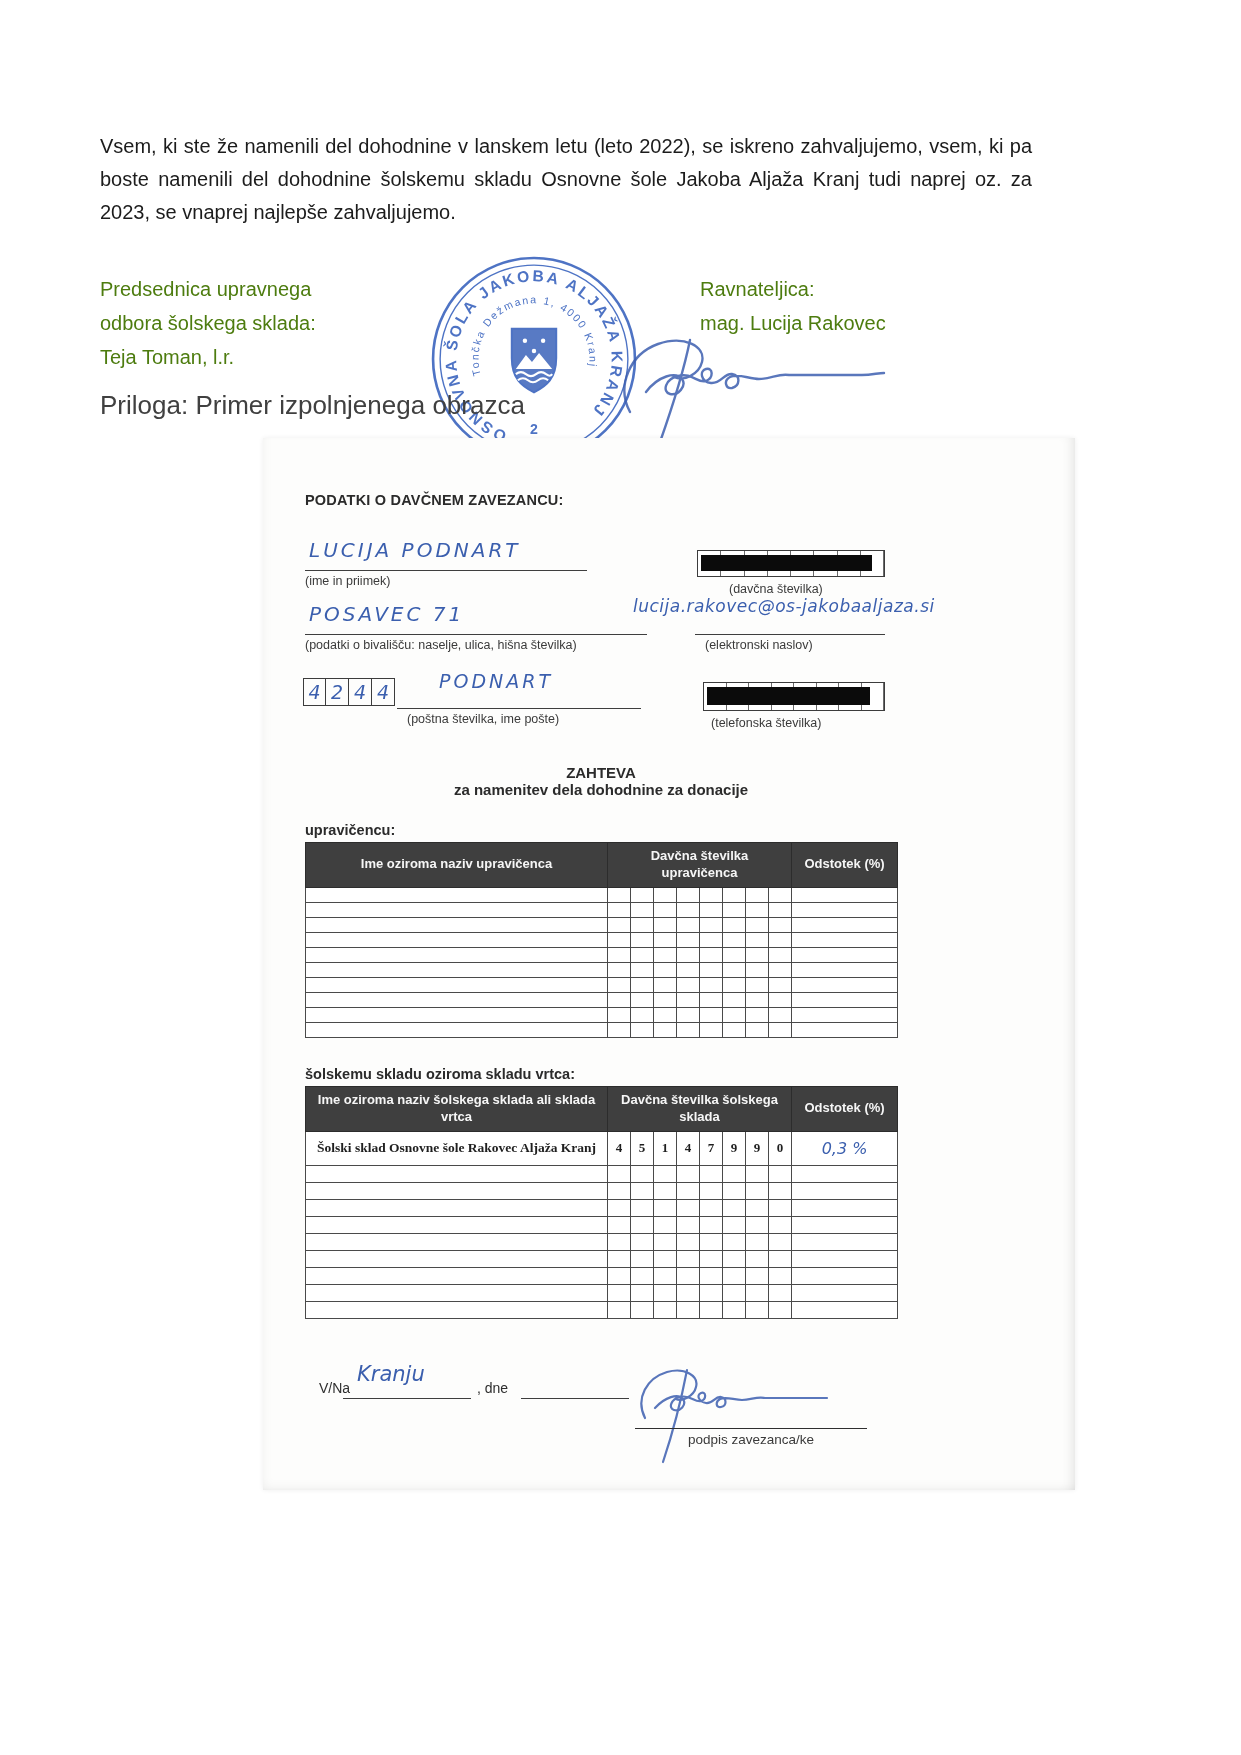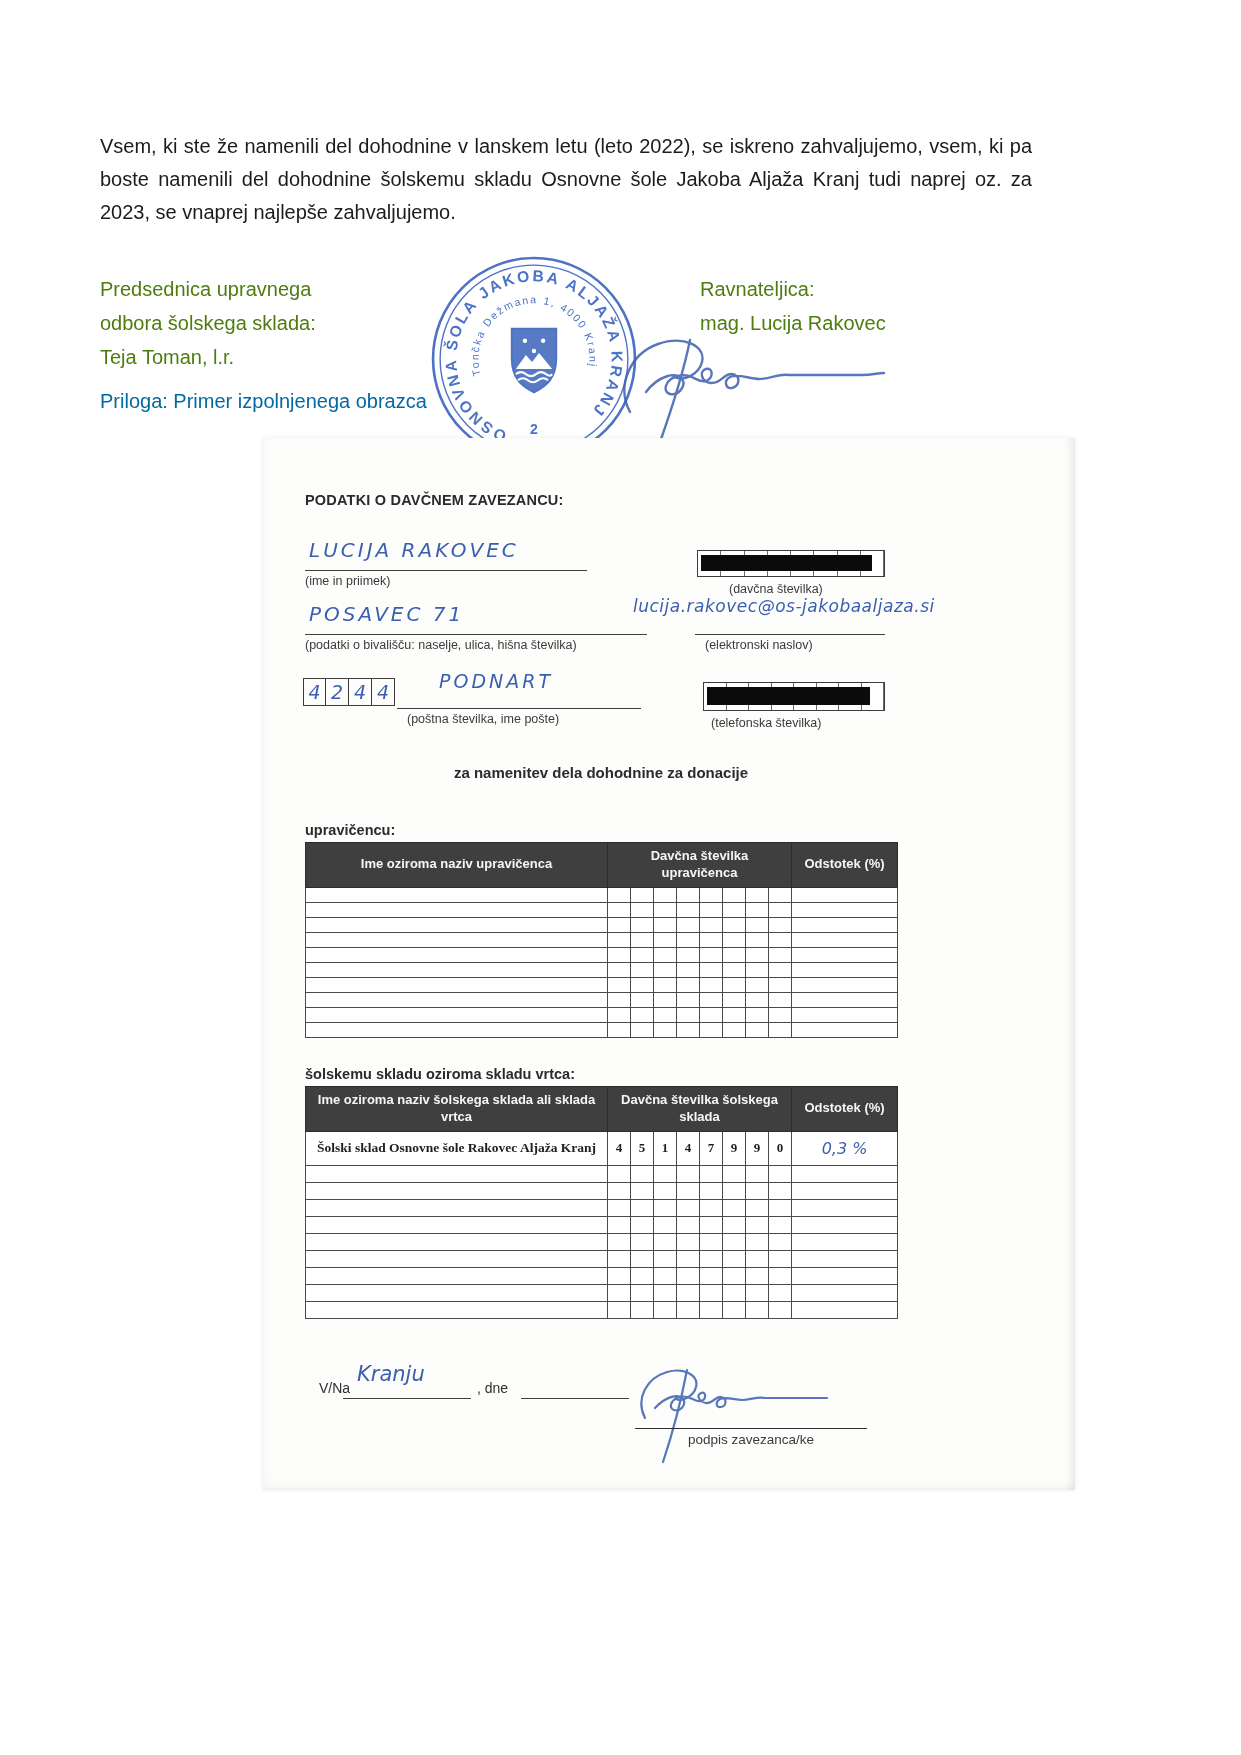--- a/index.html
+++ b/index.html
@@ -3,21 +3,21 @@
 <meta charset="utf-8">
 <style>
   html,body{margin:0;padding:0;background:#ffffff;}
   #page{position:relative;width:1241px;height:1755px;background:#ffffff;overflow:hidden;
         font-family:"Liberation Sans",sans-serif;color:#1b1b1b;}
 
   
   .para{position:absolute;left:100px;top:130px;width:932px;font-size:20px;line-height:33px;
         text-align:justify;color:#1c1c1c;}
   .sigblock{position:absolute;font-size:20px;line-height:34px;color:#4d7c0f;}
-  .priloga{position:absolute;left:100px;top:390px;font-size:20px;color:#0369a1;}
+  .priloga{position:absolute;left:100px;top:390px;font-size:26px;color:#404040;}
 
   
   .stamp{position:absolute;left:427px;top:252px;width:214px;height:214px;opacity:.92;}
   .sig1{position:absolute;left:600px;top:316px;width:290px;height:128px;}
 
   
   .scan{position:absolute;left:263px;top:438px;width:812px;height:1052px;background:#fdfdfc;
         box-shadow:0 0 5px rgba(0,0,0,.07), inset -10px 0 14px -10px rgba(0,0,0,.14),
                    inset 6px -8px 14px -10px rgba(0,0,0,.10);
         font-family:"Liberation Sans",sans-serif;color:#2e2e2e;}
@@ -111,21 +111,21 @@
       <path d="M46,76 C58,60 76,55 82,63 C87,70 78,80 70,78 C62,76 65,63 78,60 C92,56 98,68 106,65 C114,62 113,51 106,53 C99,55 101,66 111,67 C121,68 124,57 132,58 C141,59 140,70 132,72 C126,73 123,65 130,61 C138,57 149,63 159,63 C171,63 179,57 189,59 L262,59 C272,59 278,57 284,57"></path>
     </g>
   </svg>
 
   <div class="priloga">Priloga: Primer izpolnjenega obrazca</div>
 
   <div class="scan">
 
     <div class="abs formtitle" style="left:42px;top:54px;">PODATKI O DAVČNEM ZAVEZANCU:</div>
 
-    <div class="abs hw hwcaps" style="left:46px;top:100px;">LUCIJA RAKOVEC</div>
+    <div class="abs hw hwcaps" style="left:46px;top:100px;">LUCIJA PODNART</div>
     <div class="abs rule" style="left:42px;top:132px;width:282px;"></div>
     <div class="abs flabel" style="left:42px;top:136px;">(ime in priimek)</div>
 
     <div class="abs cellbox" style="left:434px;top:112px;width:188px;height:27px;">
       <div class="cbcell"></div>
         <div class="cbcell"></div>
         <div class="cbcell"></div>
         <div class="cbcell"></div>
         <div class="cbcell"></div>
         <div class="cbcell"></div>
@@ -160,20 +160,21 @@
         <div class="cbcell"></div>
         <div class="cbcell"></div>
         <div class="cbcell"></div>
         <div class="cbcell"></div>
         <div class="cbcell"></div>
         <div class="redact" style="right:14px;"></div>
     </div>
     <div class="abs flabel" style="left:448px;top:278px;">(telefonska številka)</div>
 
     <div class="abs" style="left:42px;top:326px;width:592px;">
+      <div class="reqtitle">ZAHTEVA</div>
       <div class="reqtitle">za namenitev dela dohodnine za donacije</div>
     </div>
 
     <div class="abs tcaption" style="left:42px;top:384px;">upravičencu:</div>
     <div class="abs" style="left:42px;top:404px;" id="table1-slot">
         <table class="ftable t1">
           <colgroup>
             <col style="width: 302px;">
             <col style="width: 23px;">
             <col style="width: 23px;">

